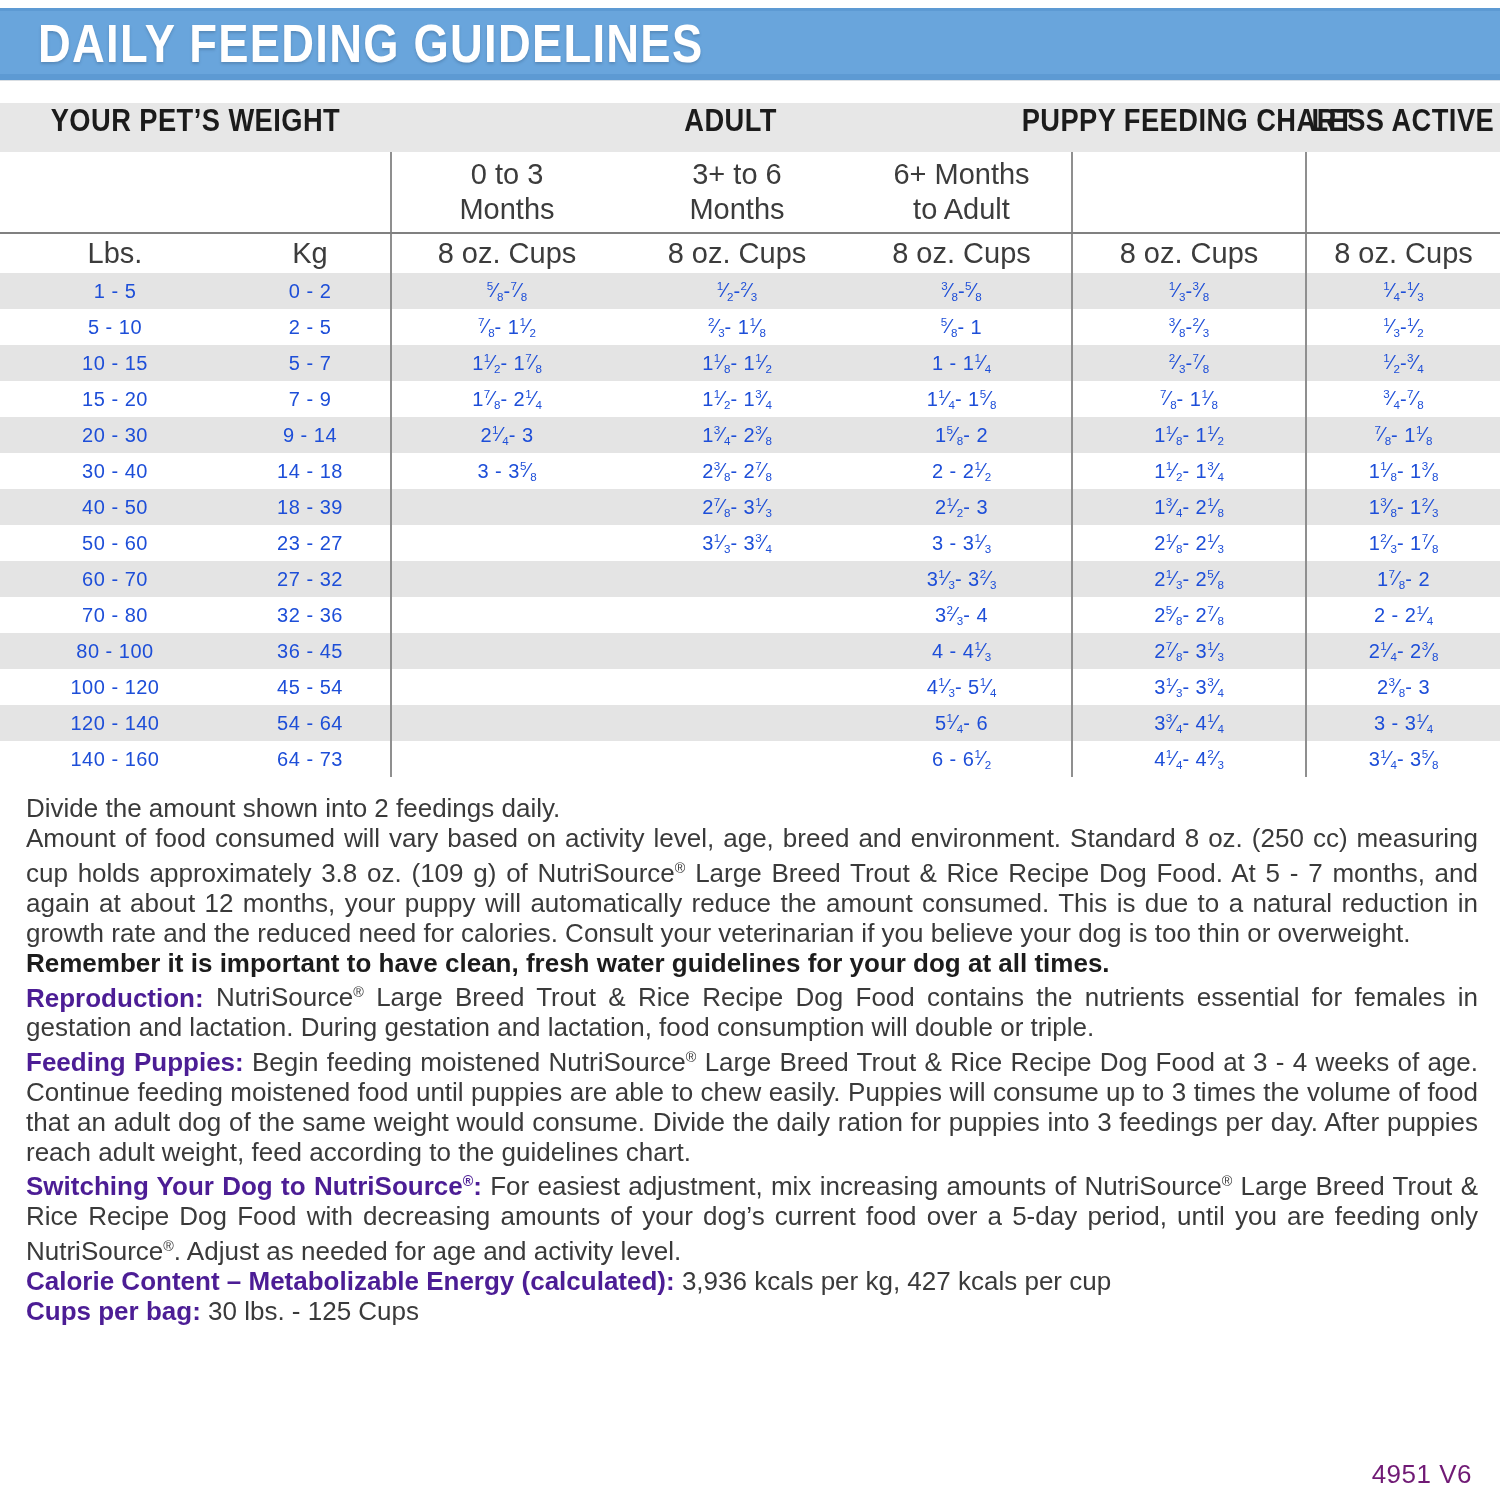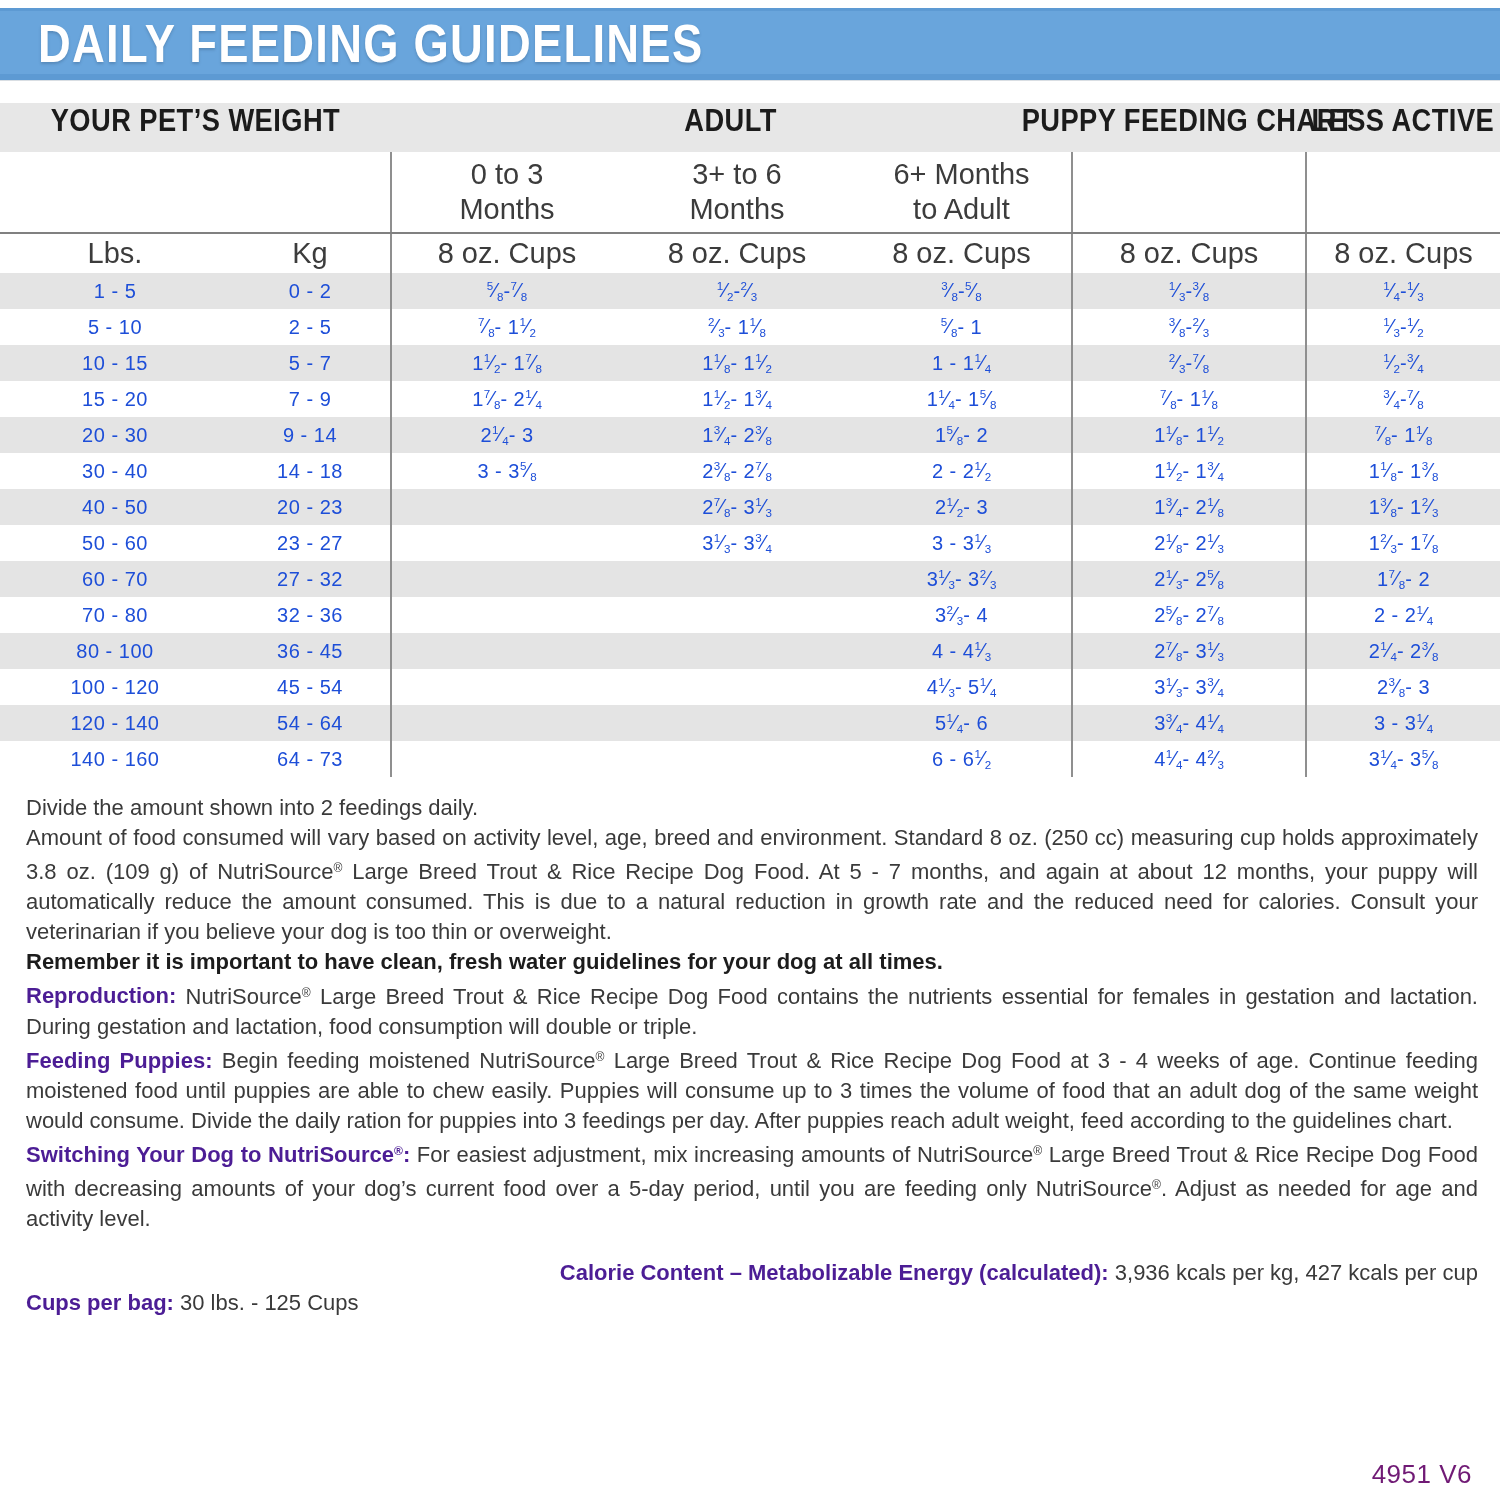--- a/index.html
+++ b/index.html
@@ -29,27 +29,27 @@
   .row.data.shade{background:#e4e4e4;}
   .data .cell{letter-spacing:0.5px;}
 
   
   .fr{white-space:nowrap;letter-spacing:0;}
   .fr .nu{font-size:0.58em;vertical-align:0.62em;}
   .fr .sl{padding:0 0.01em;}
   .fr .de{font-size:0.58em;vertical-align:-0.3em;}
 
   
-  .notes{padding:16px 22px 0 26px;font-size:22px;line-height:30px;color:#3a3a3a;}
+  .notes{padding:16px 22px 0 26px;font-size:26px;line-height:30px;color:#3a3a3a;}
   .notes p{margin:0;}
   .p3{margin-top:3px;text-align:justify;}
   .water{font-weight:700;color:#1c1c1c;margin-top:6px;}
   .sec{margin-top:27px;text-align:justify;}
   .sec b{color:#4c1d95;}
-  .sec.noj{text-align:right;margin-top:24px;}
+  .sec.noj{text-align:left;}
   .sec.tight{margin-top:0;text-align:left;}
   sup{font-size:0.55em;vertical-align:0.6em;letter-spacing:0;}
 
   .footer{position:absolute;right:28px;bottom:8px;font-size:26px;color:#701a75;letter-spacing:0.5px;}
 </style>
 </head>
 <body>
 
 <div class="page">
 
@@ -146,21 +146,21 @@
       <div class="cell">30 - 40</div>
       <div class="cell">14 - 18</div>
       <div class="cell c3">3 - 3 <span class="fr"><span class="nu">5</span><span class="sl">⁄</span><span class="de">8</span></span></div>
       <div class="cell">2 <span class="fr"><span class="nu">3</span><span class="sl">⁄</span><span class="de">8</span></span> - 2 <span class="fr"><span class="nu">7</span><span class="sl">⁄</span><span class="de">8</span></span></div>
       <div class="cell">2 - 2 <span class="fr"><span class="nu">1</span><span class="sl">⁄</span><span class="de">2</span></span></div>
       <div class="cell c6">1 <span class="fr"><span class="nu">1</span><span class="sl">⁄</span><span class="de">2</span></span> - 1 <span class="fr"><span class="nu">3</span><span class="sl">⁄</span><span class="de">4</span></span></div>
       <div class="cell c7">1 <span class="fr"><span class="nu">1</span><span class="sl">⁄</span><span class="de">8</span></span> - 1 <span class="fr"><span class="nu">3</span><span class="sl">⁄</span><span class="de">8</span></span></div>
     </div>
         <div class="row data shade">
       <div class="cell">40 - 50</div>
-      <div class="cell">20 - 23</div>
+      <div class="cell">18 - 39</div>
       <div class="cell c3"></div>
       <div class="cell">2 <span class="fr"><span class="nu">7</span><span class="sl">⁄</span><span class="de">8</span></span> - 3 <span class="fr"><span class="nu">1</span><span class="sl">⁄</span><span class="de">3</span></span></div>
       <div class="cell">2 <span class="fr"><span class="nu">1</span><span class="sl">⁄</span><span class="de">2</span></span> - 3</div>
       <div class="cell c6">1 <span class="fr"><span class="nu">3</span><span class="sl">⁄</span><span class="de">4</span></span> - 2 <span class="fr"><span class="nu">1</span><span class="sl">⁄</span><span class="de">8</span></span></div>
       <div class="cell c7">1 <span class="fr"><span class="nu">3</span><span class="sl">⁄</span><span class="de">8</span></span> - 1 <span class="fr"><span class="nu">2</span><span class="sl">⁄</span><span class="de">3</span></span></div>
     </div>
         <div class="row data">
       <div class="cell">50 - 60</div>
       <div class="cell">23 - 27</div>
       <div class="cell c3"></div>

